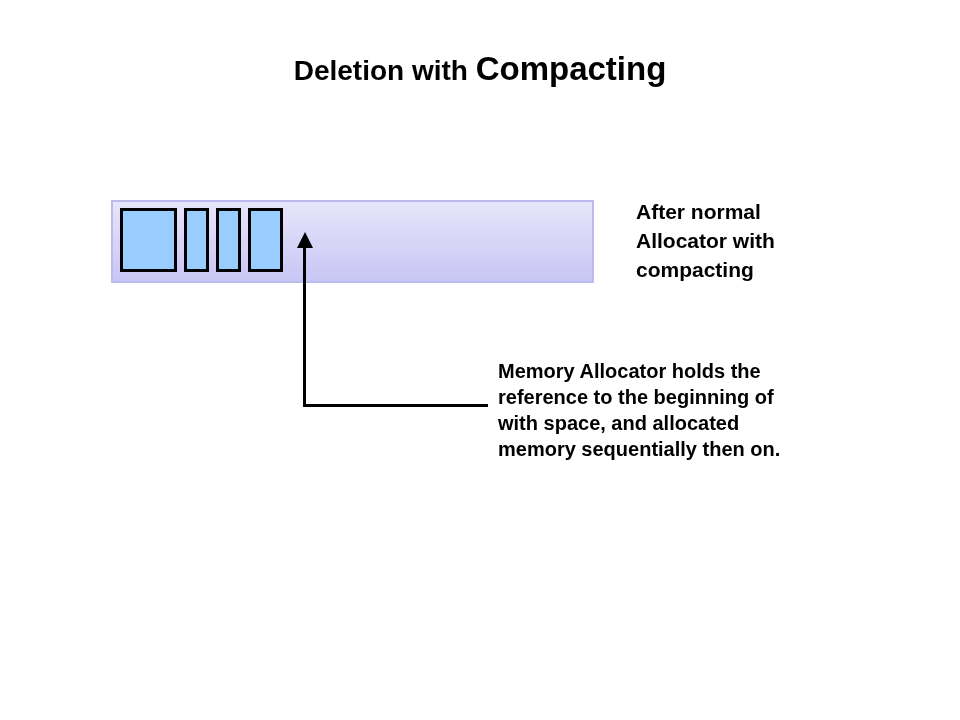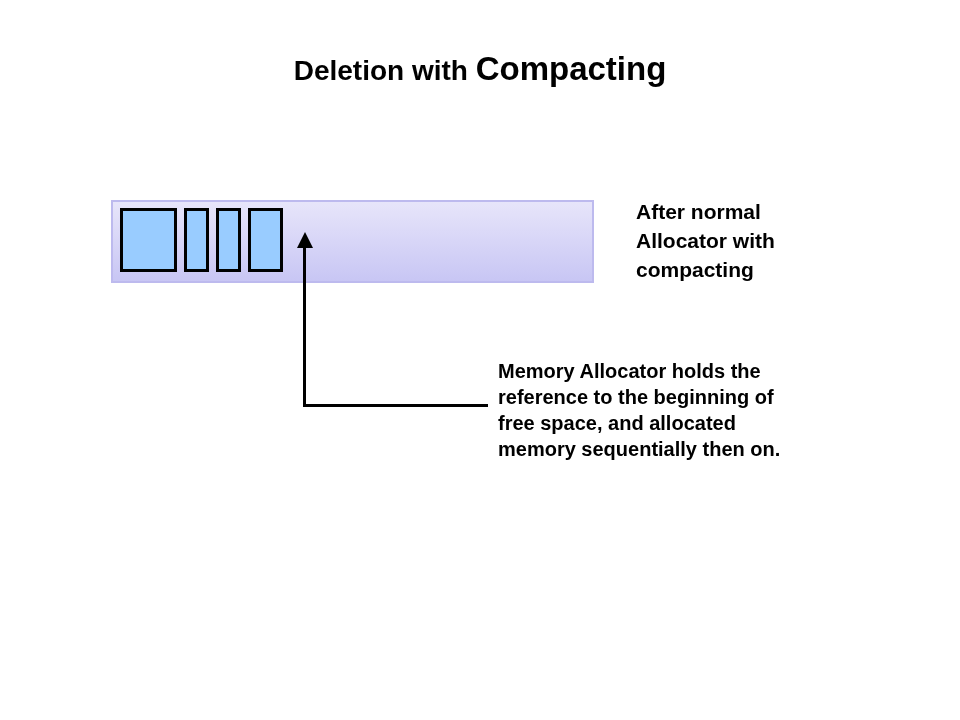--- a/index.html
+++ b/index.html
@@ -115,16 +115,16 @@
   <div class="right-label">After normal
 Allocator with
 compacting</div>
 
   <div class="arrow-vertical"></div>
   <div class="arrow-horizontal"></div>
   <div class="arrow-head"></div>
 
   <div class="annotation">Memory Allocator holds the
 reference to the beginning of
-free space, and allocated
+with space, and allocated
 memory sequentially then on.</div>
 
 </div>
 
 </body></html>

